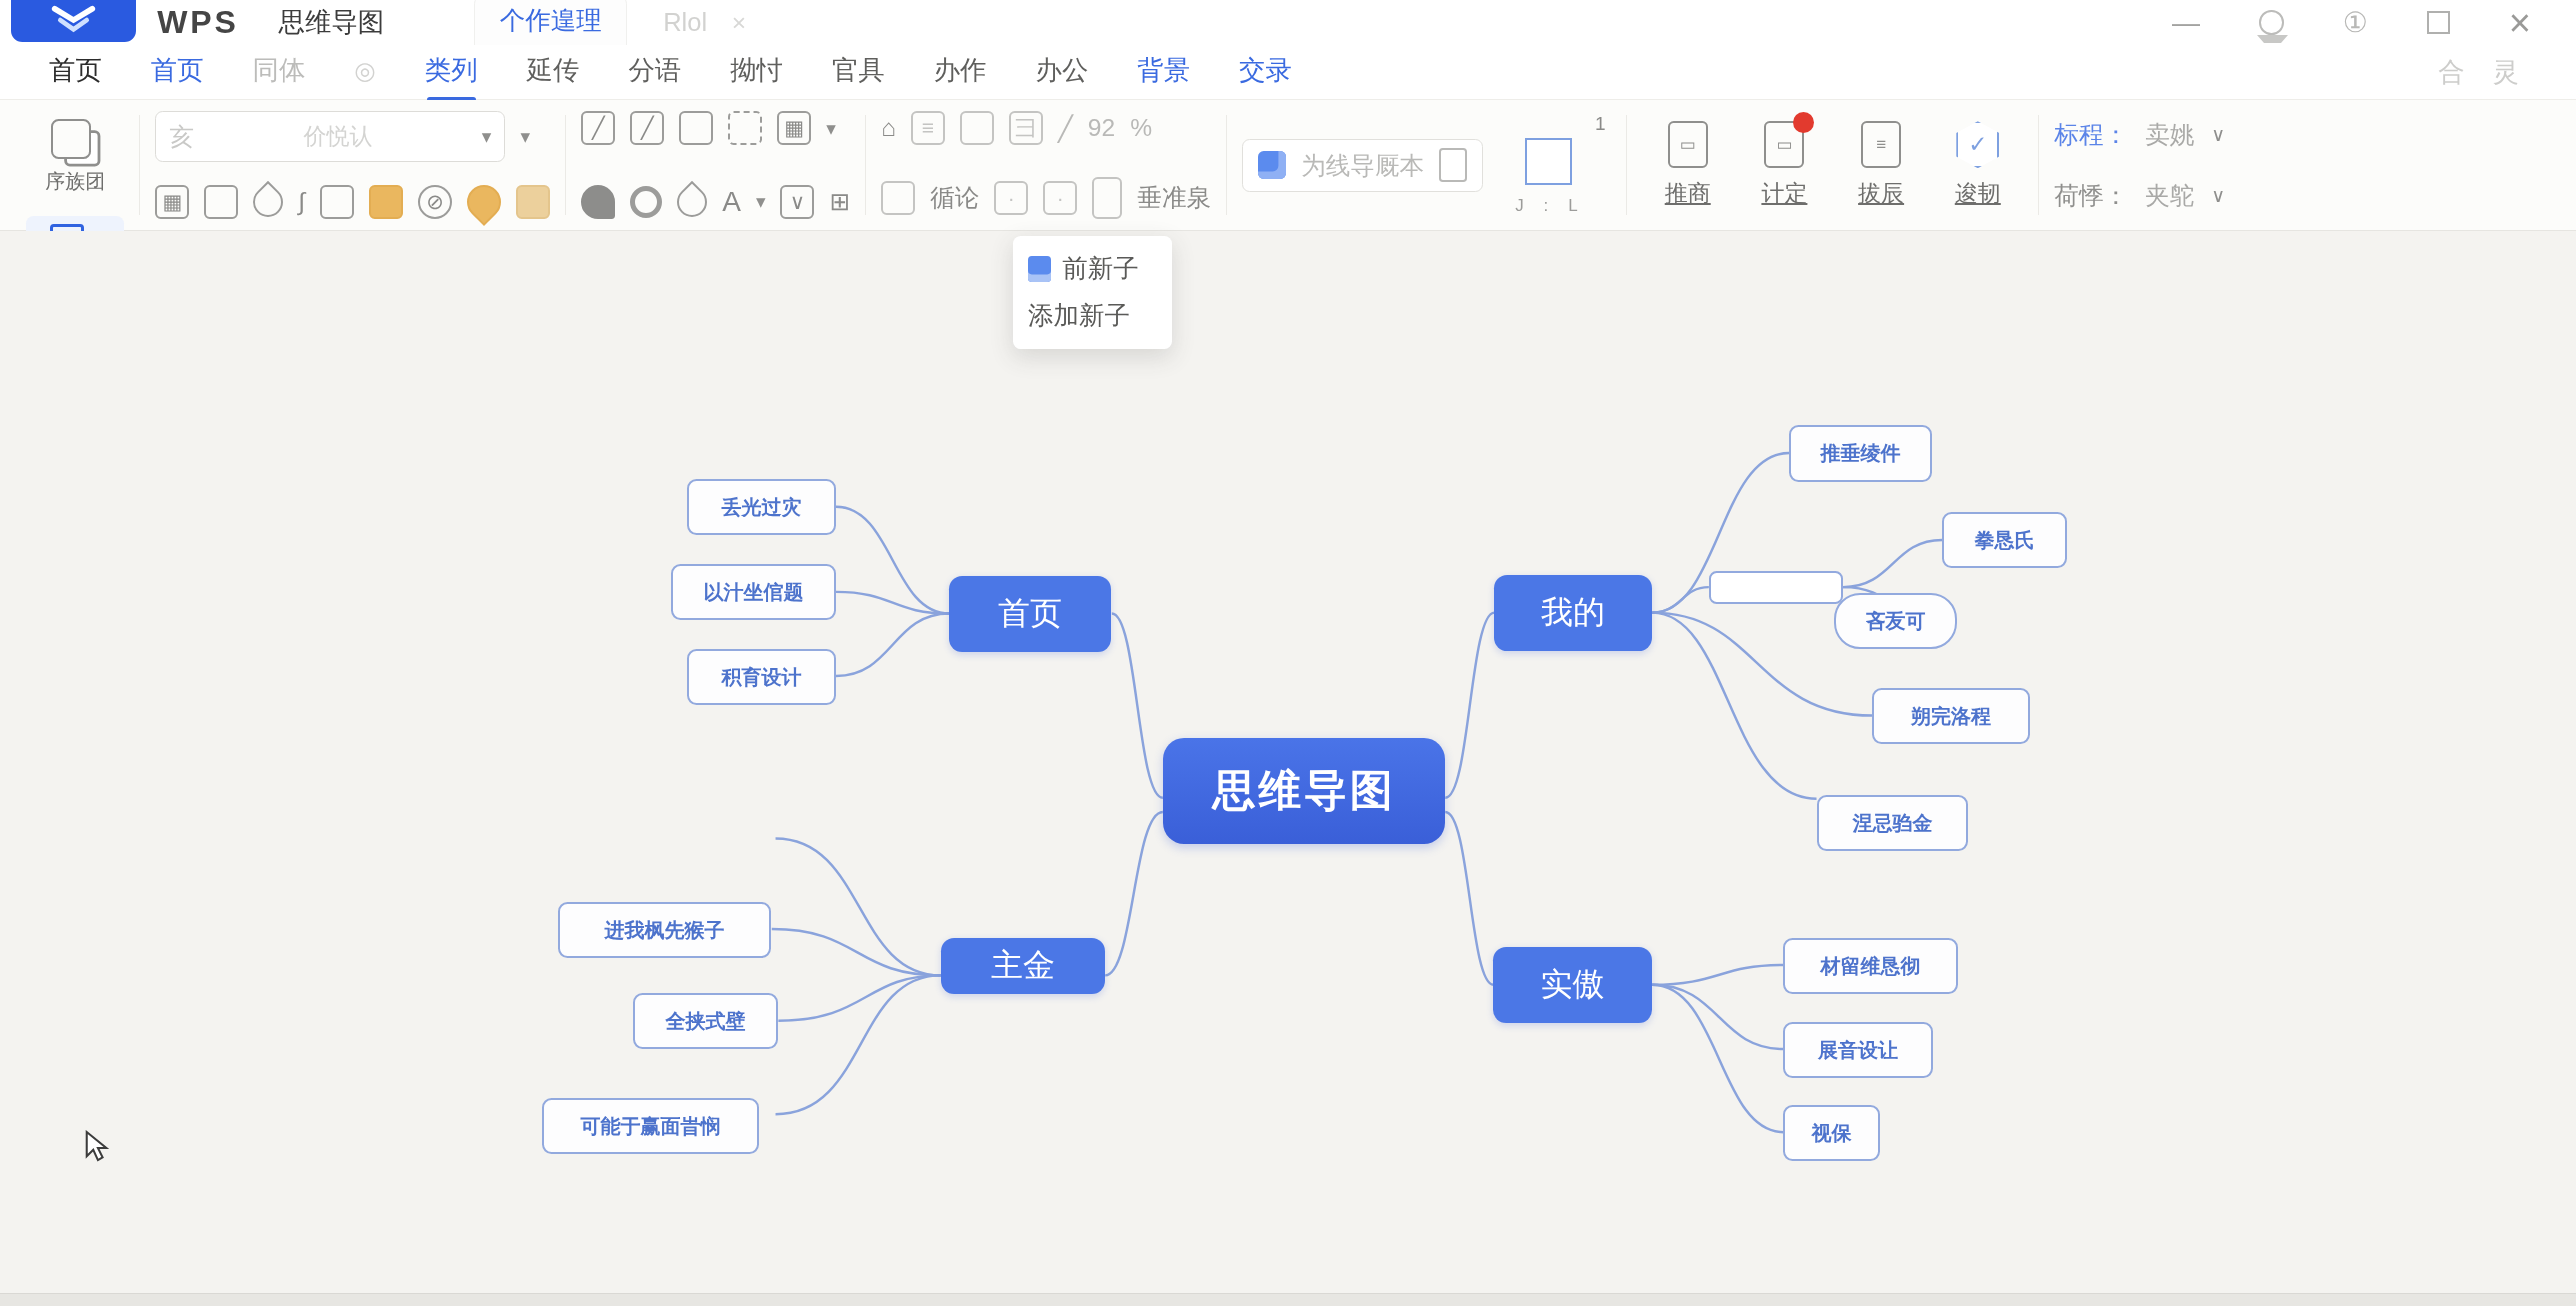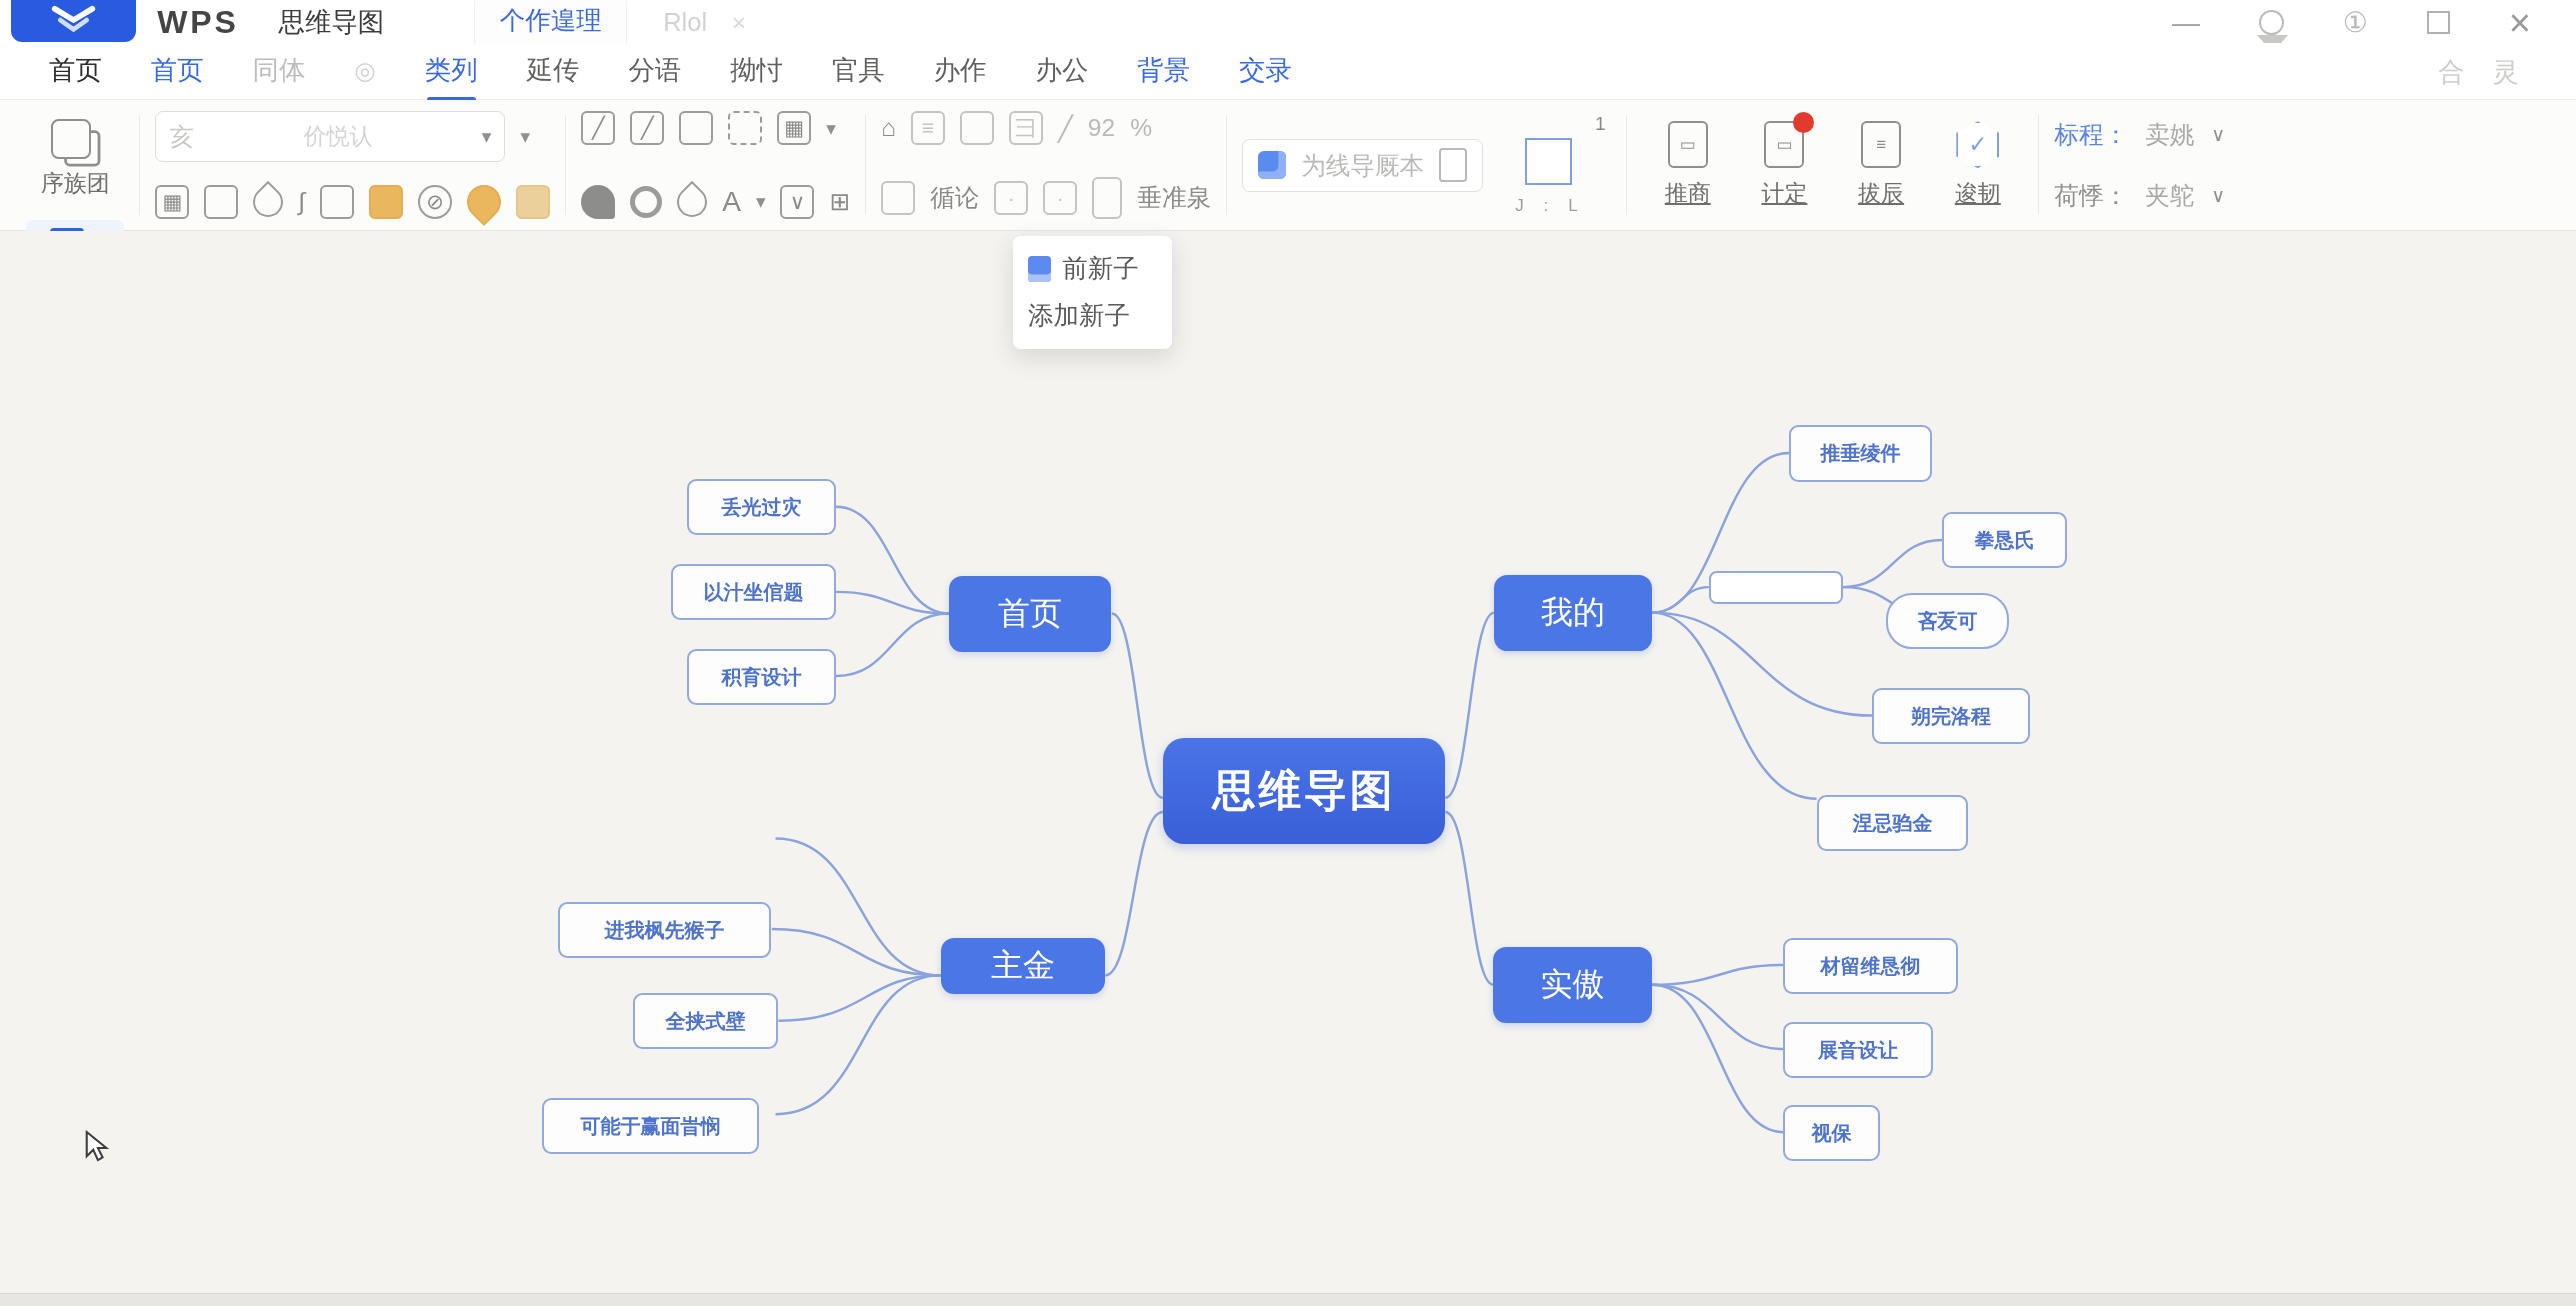--- a/index.html
+++ b/index.html
@@ -45,21 +45,21 @@
   
   #toolbar { position:absolute; left:0; top:100px; width:2576px; height:131px; background:#fcfcfa;
     border-bottom:1.9px solid #e6e5e1; display:flex; align-items:stretch; padding:9.4px 15px; }
   .tg { display:flex; flex-direction:column; justify-content:space-between; padding:1.9px 11.3px; }
   .tg-row { display:flex; align-items:center; gap:15px; }
   .vdiv { width:0.9px; background:#ebeae6; margin:5.7px 3.8px; }
   .bigbtns { display:flex; gap:13.2px; align-items:flex-start; }
   .bigbtn { width:98px; display:flex; flex-direction:column; align-items:center; gap:9.4px;
     padding:7.6px 3.8px; border-radius:7.6px; }
   .bigbtn.active { background:#eef3fd; }
-  .bigbtn .blabel { font-size:23px; color:#6e6e6c; }
+  .bigbtn .blabel { font-size:20px; color:#6e6e6c; }
   .bigbtn.active .blabel { color:#3a6ae0; font-weight:bold; }
   .bigbtn .bsub { font-size:15px; color:#c6c6c4; }
   .ic-squares { width:40px; height:40px; border:2.8px solid #8f8f8d; border-radius:7.6px;
     box-shadow:11.3px 9.4px 0 -4.7px #ffffff, 11.3px 9.4px 0 -1.9px #8f8f8d; margin-right:9.4px; }
   .ic-bookmark { width:34px; height:40px; border:3.8px solid #2f62e0; border-radius:3.8px; position:relative; }
   .ic-bookmark::after { content:""; position:absolute; left:-7.6px; bottom:-7.6px; width:0; height:0;
     border-left:13.2px solid #2f62e0; border-top:13.2px solid transparent; }
   .ic-page { width:36px; height:42px; border:2.8px solid #8f8f8d; border-radius:4.7px;
     background:repeating-linear-gradient(#fcfcfa 0 6.6px, #b9b9b7 6.6px 9.4px); background-size:70% 100%;
     background-repeat:no-repeat; background-position:55% 45%; }
@@ -372,21 +372,21 @@
     <div class="node leaf" style="left:671px; top:333px; width:165px; height:56px;">以汁坐倌题</div>
     <div class="node leaf" style="left:687px; top:418px; width:149px; height:56px;">积育设计</div>
 
     <div class="node leaf" style="left:558px; top:671px; width:213px; height:56px;">进我枫先猴子</div>
     <div class="node leaf" style="left:633px; top:762px; width:145px; height:56px;">全挟式壁</div>
     <div class="node leaf" style="left:542px; top:856px; width:217px; height:56px;margin-top:11px;">可能于赢面旹悯</div>
 
     <div class="node leaf" style="left:1789px; top:194px; width:143px; height:57px;">推垂绫件</div>
     <div class="node ghost" style="left:1709px; top:340px; width:134px; height:33px;"></div>
     <div class="node leaf" style="left:1942px; top:281px; width:125px; height:56px;">拳恳氏</div>
-    <div class="node leaf" style="left:1886px; top:362px; width:123px; height:56px;border-radius:26px;">吝叐可</div>
+    <div class="node leaf" style="left:1834px; top:362px; width:123px; height:56px;border-radius:26px;">吝叐可</div>
     <div class="node leaf" style="left:1872px; top:457px; width:158px; height:56px;">朔完洛程</div>
     <div class="node leaf" style="left:1817px; top:564px; width:151px; height:56px;">涅忌驺金</div>
 
     <div class="node leaf" style="left:1783px; top:707px; width:175px; height:56px;">材留维恳彻</div>
     <div class="node leaf" style="left:1783px; top:791px; width:150px; height:56px;">展音设让</div>
     <div class="node leaf" style="left:1783px; top:874px; width:97px; height:56px;">视保</div>
 
     <svg id="cursor" width="28" height="34" viewBox="0 0 30 36">
       <path d="M4 2 L4 28 L11 21 L16 32 L21 29 L16 19 L25 19 Z" fill="#ffffff" stroke="#3c3c3c" stroke-width="2.2"></path>
     </svg>

